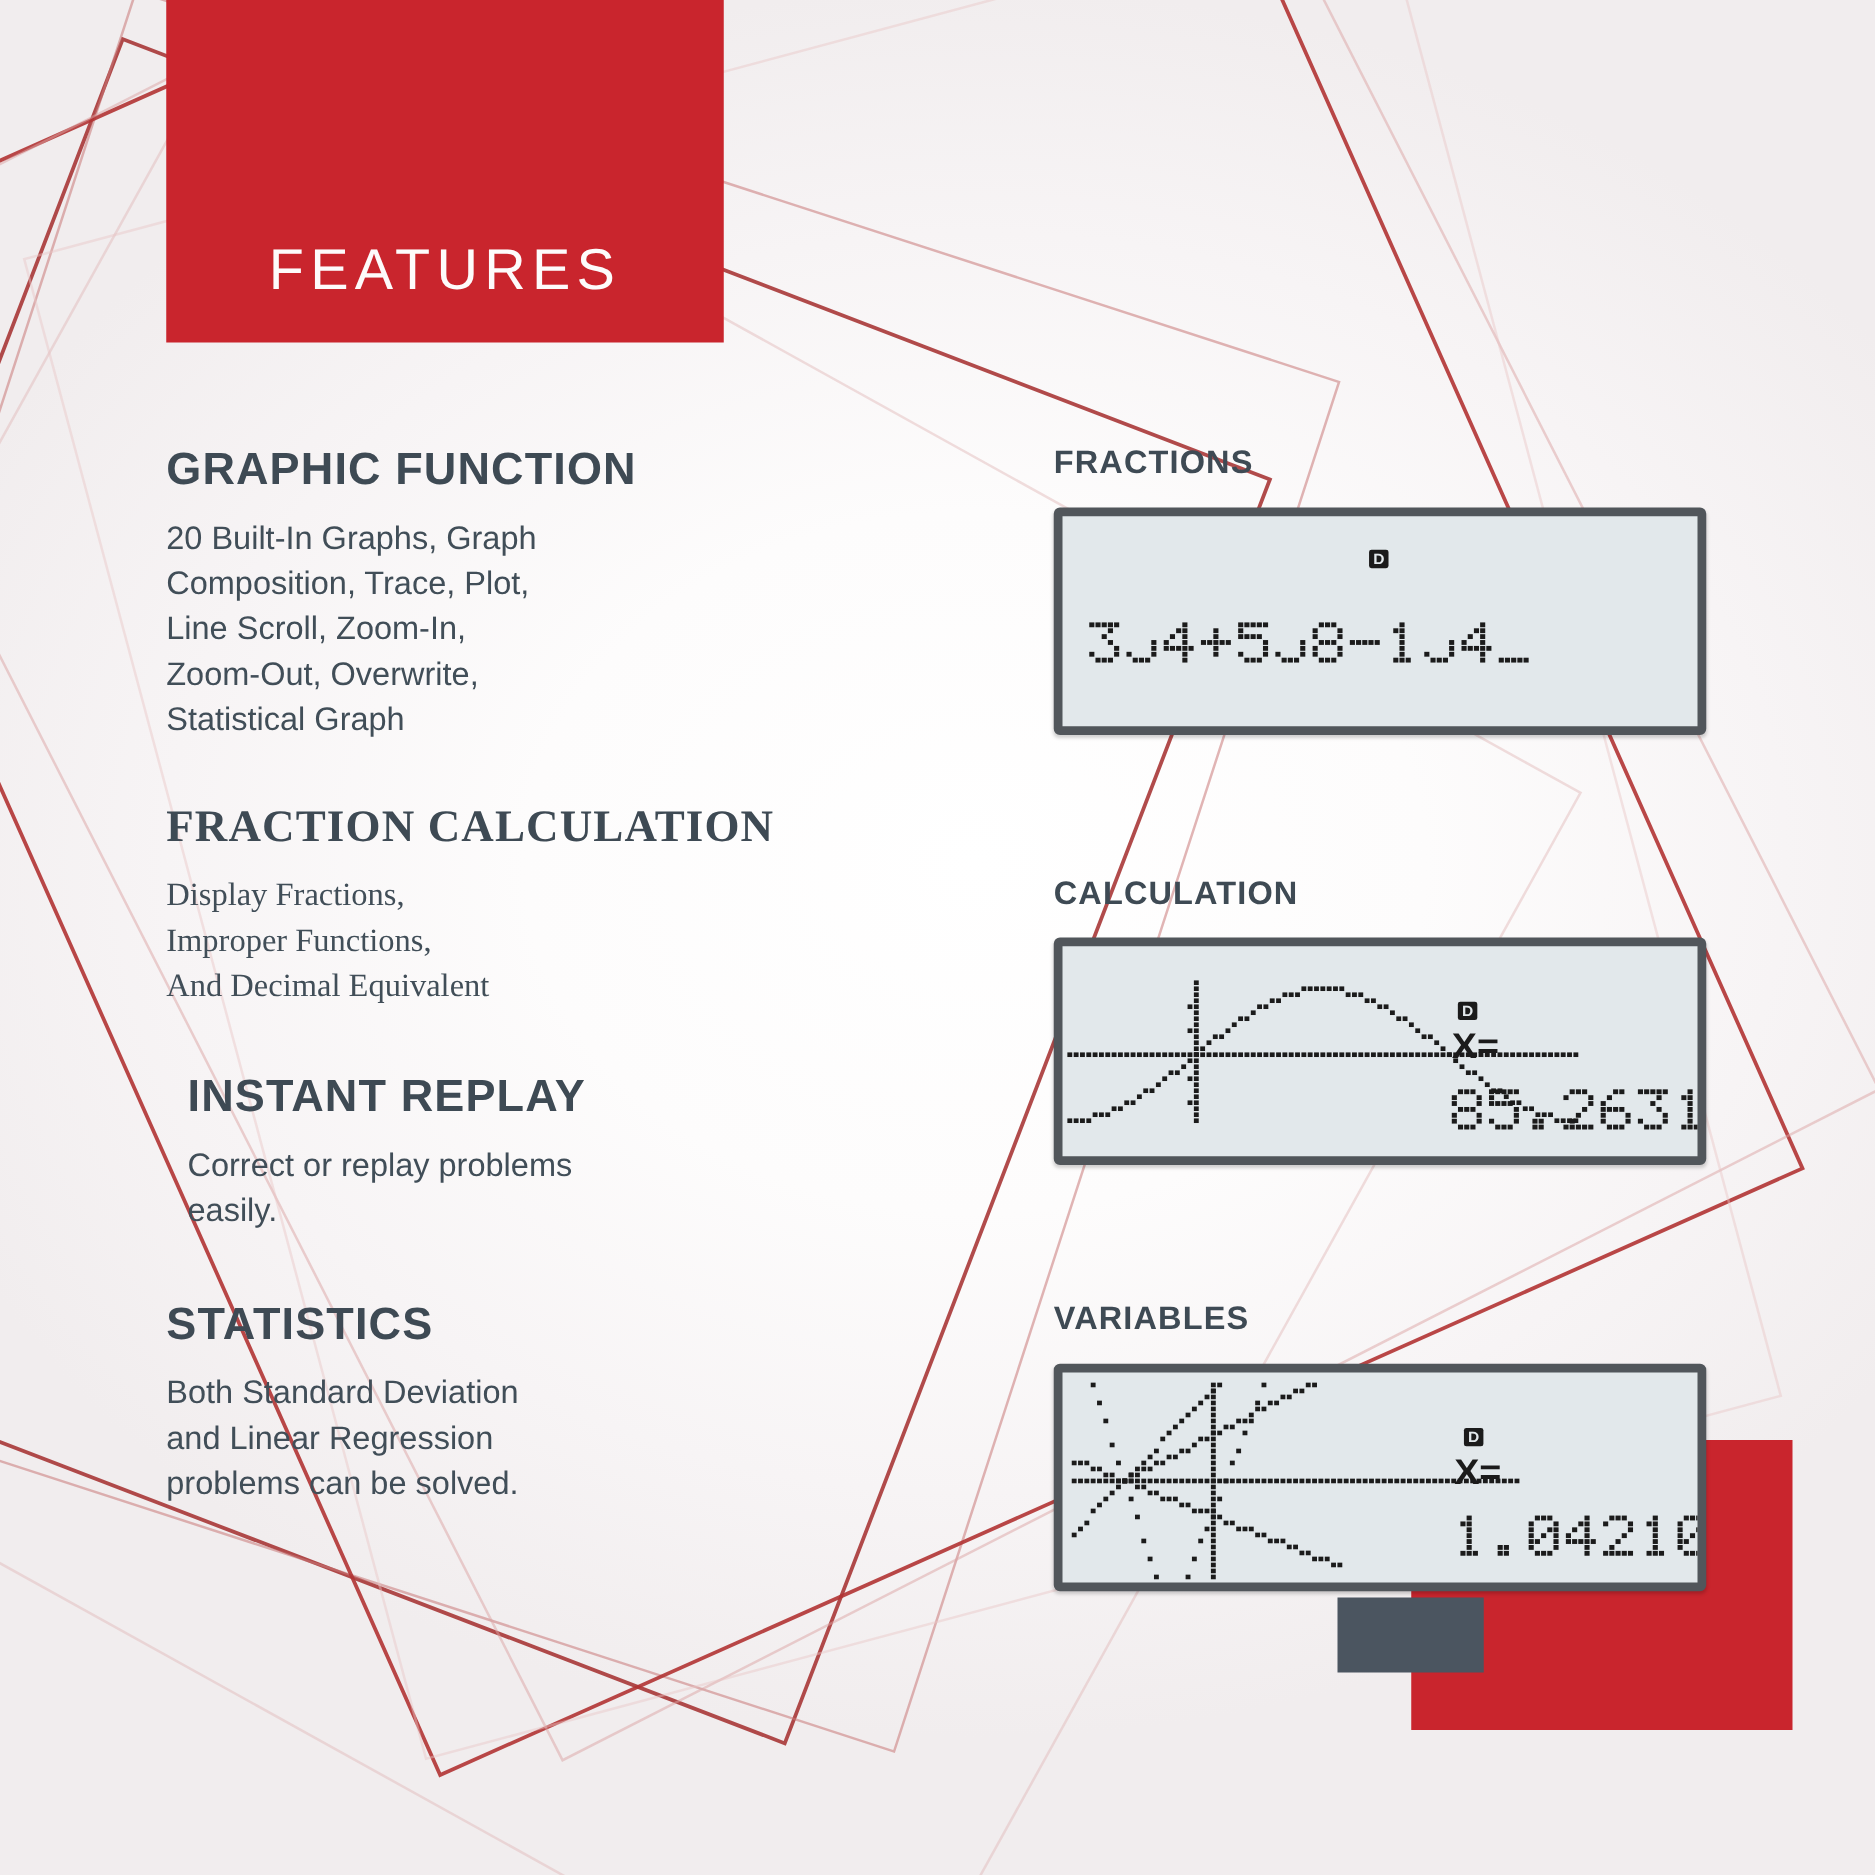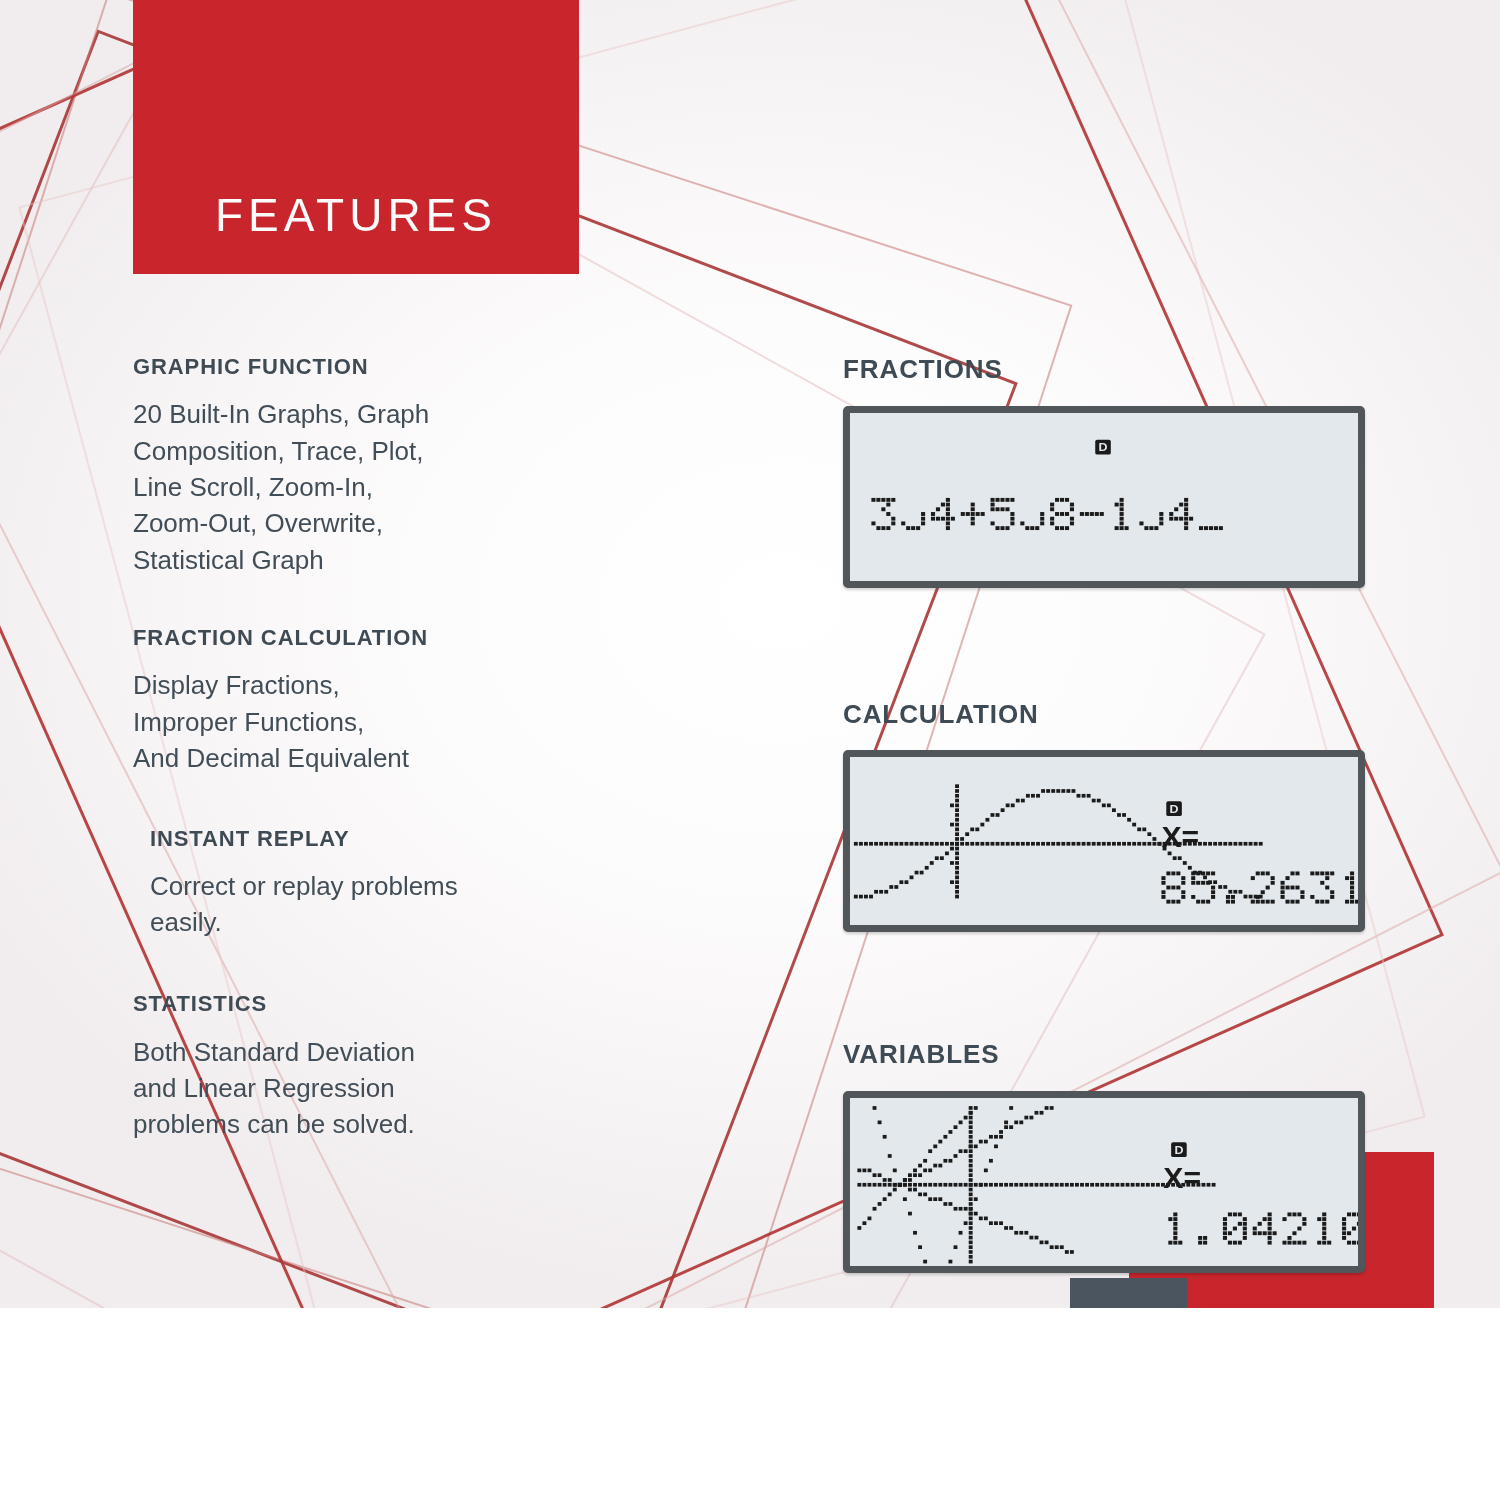--- a/index.html
+++ b/index.html
@@ -2,21 +2,21 @@
 <html><head>
 <meta charset="utf-8">
 <style>
   html,body{margin:0;padding:0;}
   body{
     width:1500px;height:1500px;overflow:hidden;
     font-family:"Liberation Sans", sans-serif;
     background:#ffffff;
   }
   #page{
-    position:relative;width:1500px;height:1308px;
+    position:relative;width:1500px;height:1500px;
     background:
       radial-gradient(ellipse 900px 700px at 52% 46%, #ffffff 0%, #fdfcfc 40%, #f7f4f5 72%, #f1edee 100%);
     overflow:hidden;
   }
 
   
   .deco{position:absolute;border-style:solid;pointer-events:none;}
 
   
   #badge{
@@ -25,21 +25,21 @@
   }
   #badge .title{
     position:absolute;left:0;right:0;bottom:32px;text-align:center;
     color:#fdfbfb;font-size:46px;font-weight:400;letter-spacing:5px;
   }
 
   
   #left-col{position:absolute;left:133px;top:355px;width:570px;}
   .feature-block{margin-bottom:28px;}
   .feature-heading{
-    color:#3e4a54;font-size:22px;font-weight:bold;letter-spacing:0.9px;
+    color:#3e4a54;font-size:36px;font-weight:bold;letter-spacing:0.9px;
     margin:0 0 17px 0;line-height:1.1;
   }
   .feature-body{
     color:#414e58;font-size:26px;font-weight:400;line-height:1.40;
     margin:0;white-space:pre-line;
   }
 
   
   #right-col{position:absolute;left:843px;top:355px;width:530px;}
   .panel-block{position:relative;}
@@ -87,21 +87,21 @@
 
     <div class="feature-block" style="margin-bottom:48px;">
       <h3 class="feature-heading">GRAPHIC FUNCTION</h3>
       <p class="feature-body">20 Built-In Graphs, Graph
 Composition, Trace, Plot,
 Line Scroll, Zoom-In,
 Zoom-Out, Overwrite,
 Statistical Graph</p>
     </div>
 
-    <div class="feature-block" style="margin-bottom:50px;">
+    <div class="feature-block" style="margin-bottom:50px;font-family:Liberation Serif, serif;">
       <h3 class="feature-heading">FRACTION CALCULATION</h3>
       <p class="feature-body">Display Fractions,
 Improper Functions,
 And Decimal Equivalent</p>
     </div>
 
     <div class="feature-block" style="margin-bottom:52px;margin-left:17px;">
       <h3 class="feature-heading">INSTANT REPLAY</h3>
       <p class="feature-body">Correct or replay problems
 easily.</p>

